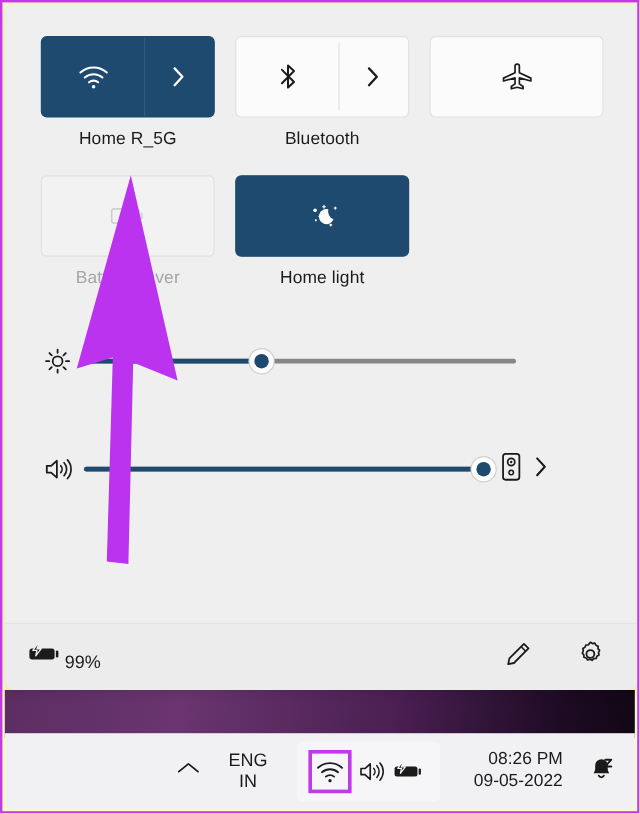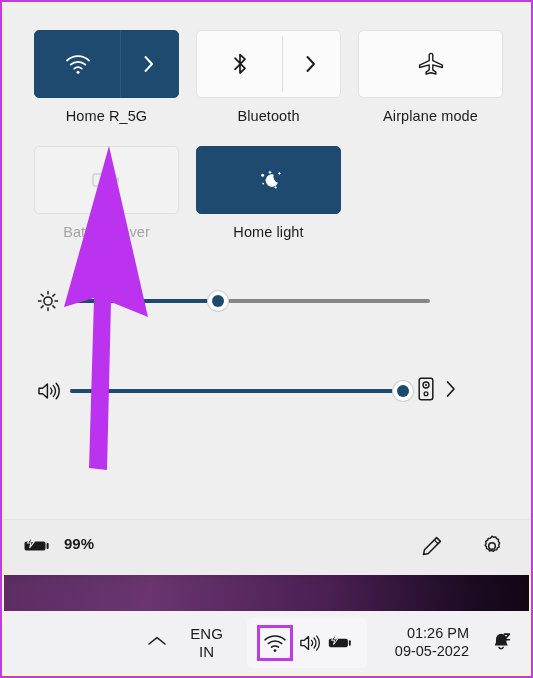--- a/index.html
+++ b/index.html
@@ -204,23 +204,21 @@
     height: 56px;
     border-top: 1px solid #e3e3e3;
     background: #ececec;
     display: flex;
     align-items: center;
     padding: 0 22px 0 20px;
     box-sizing: border-box;
   }
   .battery-group {
     display: flex;
-    align-items: flex-start;
-    gap: 10px;
-    font-weight: bold;
+    align-items: flex-end;
   }
   .battery-pct {
     font-size: 15px;
     color: #1b1b1b;
   }
   .footer-spacer { flex: 1 1 auto; }
   .footer-btn {
     width: 34px;
     height: 34px;
     display: flex;
@@ -383,21 +381,20 @@
         <div class="tile-cell">
           <div class="tile off">
             <div class="tile-main">
               <span>
                 <svg width="28" height="26" viewBox="0 0 28 26" fill="none">
                   <path d="M10.2 4.2c0-1 .8-1.8 1.8-1.8s1.8.8 1.8 1.8v5.4l9.6 4.5v2.4l-9.6-2.6v5l3.1 2.2v1.9l-4.9-1.3-4.9 1.3v-1.9l3.1-2.2v-5L.6 16.5v-2.4l9.6-4.5V4.2z" transform="translate(2,0)" stroke="#1b1b1b" stroke-width="1.4" fill="none" stroke-linejoin="round"></path>
                 </svg>
               </span>
             </div>
           </div>
-          <div class="tile-label">Airplane mode</div>
         </div>
 
         <div class="tile-cell row2">
           <div class="tile disabled">
             <div class="tile-main">
               <span>
                 <svg width="30" height="20" viewBox="0 0 30 20" fill="none">
                   <rect x="1" y="4" width="23" height="12" rx="2.4" stroke="#cfcfcf" stroke-width="1.5" fill="none"></rect>
                   <path d="M26 8.2v3.6" stroke="#cfcfcf" stroke-width="1.8" stroke-linecap="round"></path>
                 </svg>
@@ -547,21 +544,21 @@
       <div class="tray-ico">
         <svg width="28" height="20" viewBox="0 0 30 22" fill="none">
           <path d="M2.6 6.4h16.8c1.2 0 2.1.9 2.1 2.1v5c0 1.2-.9 2.1-2.1 2.1H2.6c-1.2 0-2.1-.9-2.1-2.1v-5c0-1.2.9-2.1 2.1-2.1z" fill="#1b1b1b"></path>
           <path d="M23.6 9.1v3.8" stroke="#1b1b1b" stroke-width="2.1" stroke-linecap="round"></path>
           <path d="M7.6 2.2L3.4 8h3.4l-1 4.6L10.4 6.6H6.8l1.6-4.4z" fill="#1b1b1b" stroke="#f6f5f7" stroke-width="1.1" stroke-linejoin="round"></path>
         </svg>
       </div>
     </div>
 
     <div class="clock-block">
-      <span>01:26 PM</span>
+      <span>08:26 PM</span>
       <span>09-05-2022</span>
     </div>
 
     <div class="dnd-btn">
       <span>
         <svg width="26" height="26" viewBox="0 0 26 26" fill="none">
           <path d="M6.6 17.4c1-1.2 1.4-2.6 1.4-4.3v-2.2a5.2 5.2 0 0 1 10.4 0v2.2c0 1.7.4 3.1 1.4 4.3H6.6z" fill="#1b1b1b"></path>
           <path d="M11 19.4a2.3 2.3 0 0 0 4.2 0" stroke="#1b1b1b" stroke-width="1.5" stroke-linecap="round"></path>
           <path d="M16.4 6.1h5l-5 5.6h5" stroke="#1b1b1b" stroke-width="1.6" stroke-linecap="round" stroke-linejoin="round" fill="none"></path>
         </svg>

